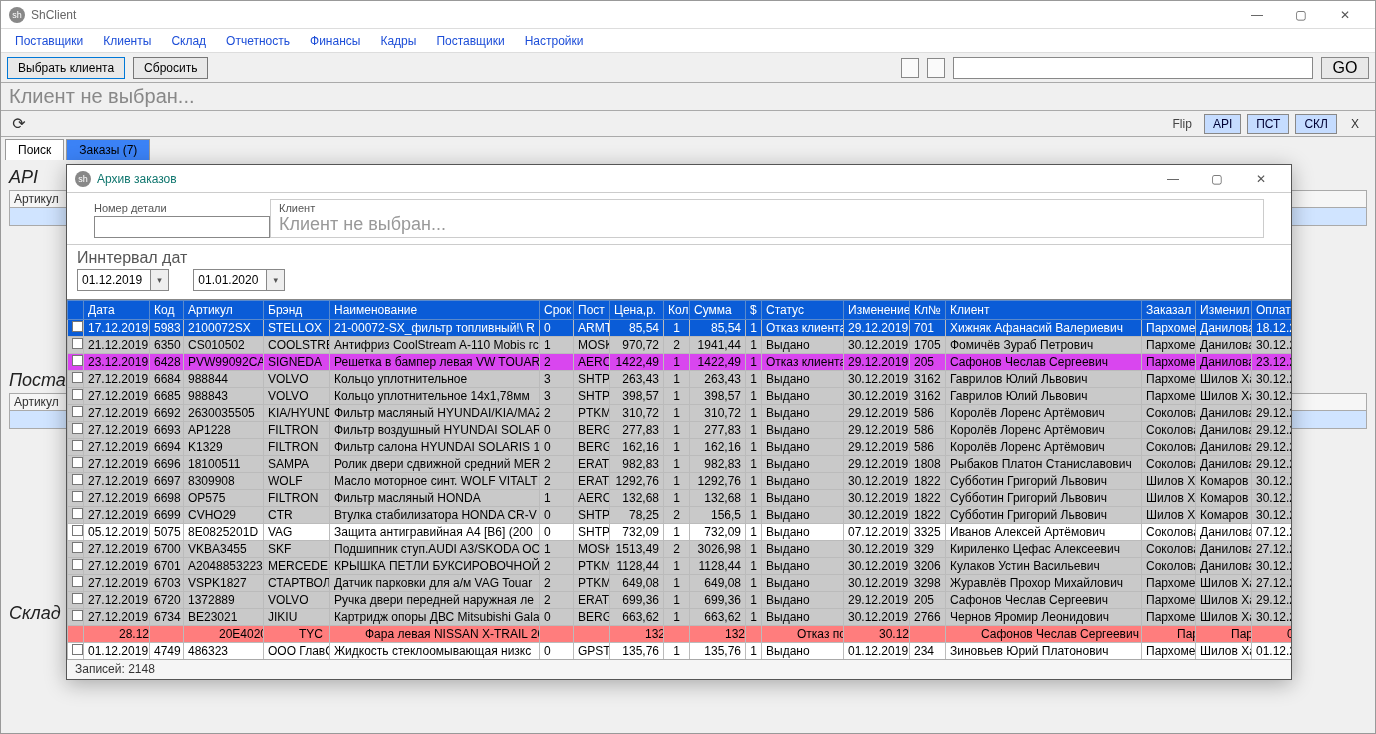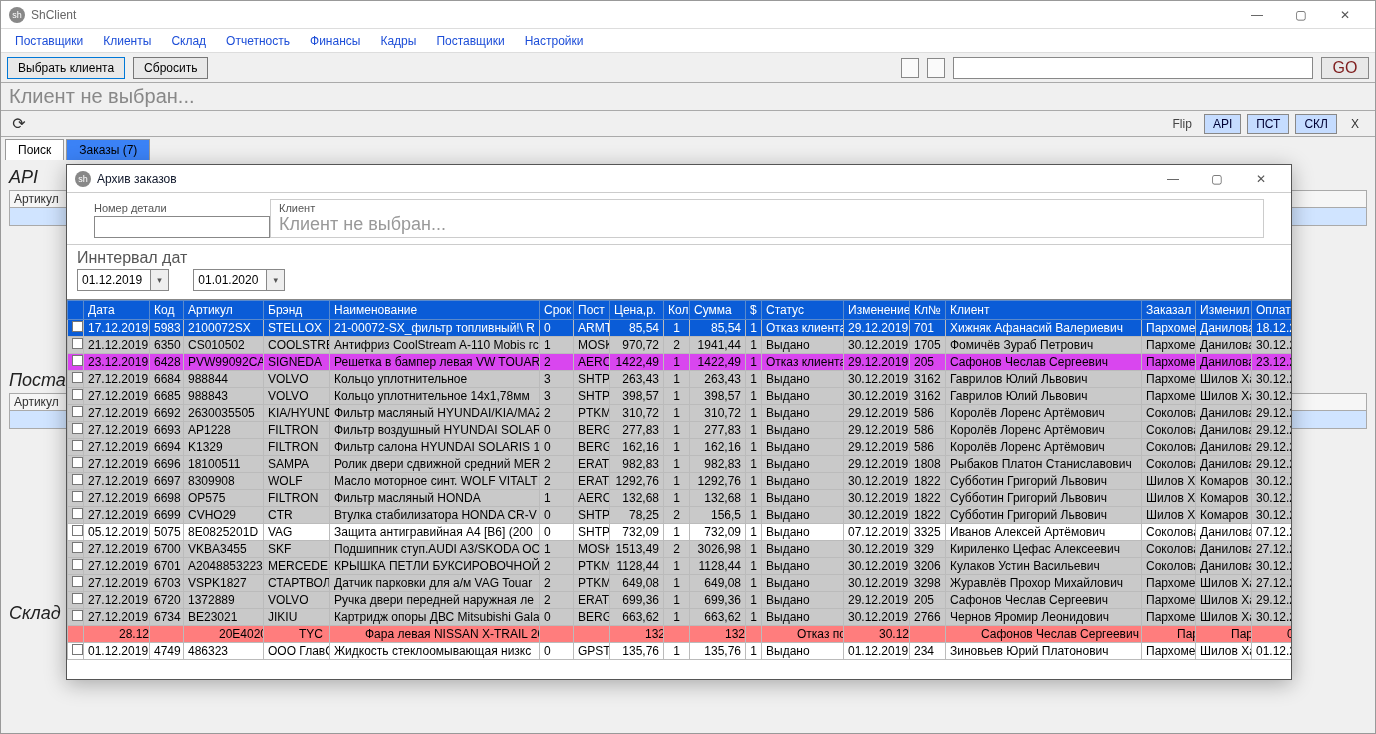--- a/index.html
+++ b/index.html
@@ -14,21 +14,21 @@
 .win-controls .btn { width: 44px; height: 28px; display: flex; align-items: center; justify-content: center; color: #555; cursor: pointer; }
 
 .menubar { height: 24px; background: #fff; display: flex; align-items: center; gap: 0; padding: 0 4px; border-bottom: 1px solid #ddd; }
 .menubar .menu-item { padding: 16px 10px; color: #1d4ed8; cursor: pointer; }
 
 .toolbar { height: 30px; display: flex; align-items: center; gap: 8px; padding: 2px 6px; background: #f0f0f0; border-bottom: 1px solid #aaa; }
 .toolbar button { height: 22px; padding: 0 10px; border: 1px solid #777; background: #e8e8e8; cursor: pointer; font-size: 12px; }
 .toolbar button.primary { border-color: #0078d7; }
 .toolbar .spacer { flex: 1; }
 .toolbar input.search { height: 22px; width: 360px; border: 1px solid #888; padding: 0 4px; }
-.toolbar .go-btn { width: 48px; height: 22px; border: 1px solid #888; background: #e8e8e8; font-size: 16px; color:#7f1d1d; }
+.toolbar .go-btn { width: 48px; height: 22px; border: 1px solid #888; background: #e8e8e8; font-size: 16px; color:#000000; }
 .toolbar .small-box { width: 18px; height: 20px; border:1px solid #888; background:#fafafa; }
 
 .client-label { height: 28px; padding: 2px 8px; color: #888; font-size: 20px; border-bottom: 1px solid #aaa; background:#f0f0f0; }
 
 .secondary-toolbar { height: 26px; display: flex; align-items: center; padding: 0 8px; background: #f0f0f0; border-bottom: 1px solid #aaa; gap: 6px; }
 .secondary-toolbar .refresh { width: 20px; height: 20px; cursor: pointer; display:flex;align-items:center;justify-content:center;font-size:16px;color:#333;}
 .secondary-toolbar .spacer { flex: 1; }
 .secondary-toolbar .flip { color: #444; margin-right: 6px; }
 .secondary-toolbar .badge { padding: 2px 8px; border: 1px solid #888; background: #c5dcff; color: #003; cursor:pointer;}
 .secondary-toolbar .x-btn { padding: 2px 8px; color:#333; cursor:pointer;}
@@ -39,21 +39,21 @@
 
 .content { padding: 4px 8px; background: #f0f0f0; }
 .section-header { font-size: 18px; font-style: italic; color: #222; margin: 4px 0 2px; font-weight:400;}
 .mini-grid-header { border: 1px solid #aaa; background: #f6f6f6; height: 18px; display: flex; align-items: center; padding: 0 4px; color:#333; }
 .mini-grid-row { height: 18px; background: #d0e4ff; border: 1px solid #aaa; border-top:none;}
 
 
 .dialog { position: absolute; left: 66px; top: 164px; width: 1226px; height: 516px; background: #fff; border: 1px solid #555; box-shadow: 0 4px 20px rgba(0,0,0,0.3); display:flex; flex-direction:column;}
 .dialog .dlg-title { height: 28px; display: flex; align-items: center; padding: 0 8px; border-bottom: 1px solid #ccc; }
 .dialog .dlg-title .app-icon { width: 16px; height: 16px; background: #888; border-radius: 50%; margin-right: 6px; display:flex;align-items:center;justify-content:center;color:#fff;font-size:9px;}
-.dialog .dlg-title .t { flex: 1; color: #0f172a; }
+.dialog .dlg-title .t { flex: 1; color: #0f766e; }
 .dlg-toolbar { padding: 6px 27px; display: flex; gap: 0; align-items: flex-end; border-bottom: 1px solid #ccc; }
 .dlg-field label { display: block; color: #555; font-size: 11px; margin-bottom: 2px; }
 .dlg-field input { height: 22px; border: 1px solid #888; padding: 0 4px; }
 .dlg-field .date-combo { display:flex; }
 .dlg-field .date-combo input { width: 74px; }
 .dlg-field .date-combo .dd { width: 18px; height:22px; border:1px solid #888; border-left:none; background:#eee; display:flex;align-items:center;justify-content:center;font-size:9px;color:#555;}
 .dlg-client { border: 1px solid #ccc; padding: 2px 8px; flex:1; }
 .dlg-client .lbl { color:#555; font-size:11px; }
 .dlg-client .val { color:#999; font-size:18px; }
 .interval-row { padding: 4px 10px 8px; display:flex; gap:6px; align-items:flex-end;}
@@ -647,13 +647,14 @@
             <td>234</td>
             <td>Зиновьев Юрий Платонович</td>
             <td>Пархомен</td>
             <td>Шилов Ха</td>
             <td>01.12.2019</td>
           </tr>
         </tbody>
     </table>
   </div>
 
+  <div class="status-bar">Записей: 2148</div>
 </div>
 
 </body></html>

